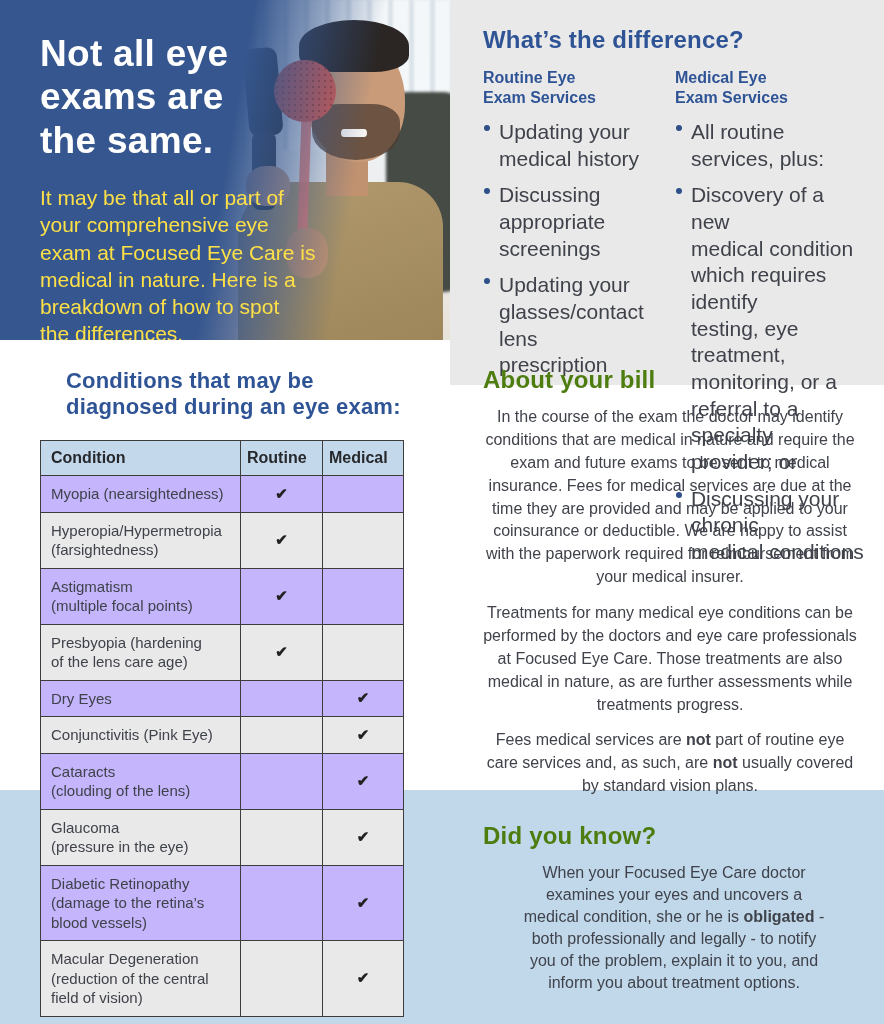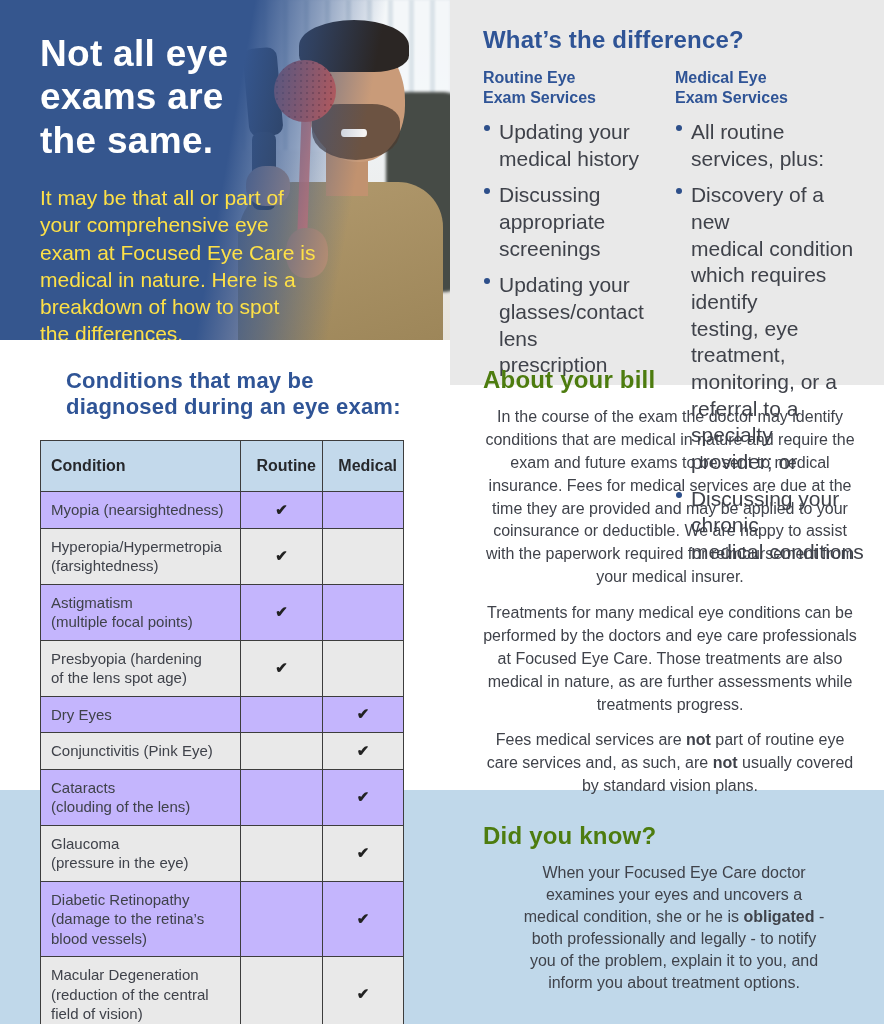--- a/index.html
+++ b/index.html
@@ -47,21 +47,21 @@
   .diff-col.col2{width:198px;}
   .diff-heading{margin:0 0 11px 0;font-size:16px;font-weight:700;color:#2f5496;line-height:1.25;}
   .diff-item{display:flex;margin-bottom:10px;font-size:21px;color:#3f424a;line-height:1.27;}
   .bullet{flex:0 0 auto;width:6px;height:6px;border-radius:50%;background:#2d4f8a;margin:6px 9px 0 1px;}
 
   
   .conditions-title{position:absolute;left:40px;top:368px;z-index:1;font-size:22px;font-weight:700;color:#2f5496;line-height:1.18;letter-spacing:.2px;margin-left:26px;}
   .cond-table{position:absolute;left:40px;top:440px;z-index:1;border-collapse:collapse;background:#c4b5fd;}
   .cond-table th,.cond-table td{border:1px solid #3d3d3d;}
   .cond-table th{background:#c3d9eb;font-size:16px;font-weight:700;color:#26282c;padding:8px 10px;text-align:left;}
-  .cond-table th.c{text-align:right;padding:16px 6px;}
+  .cond-table th.c{text-align:left;padding:0 6px;}
   .cond-table td.cond{width:178px;font-size:15px;color:#3f424a;padding:8px 10px;line-height:1.3;}
   .cond-table td.check{width:60px;text-align:center;font-size:15px;font-weight:700;color:#222222;padding:8px 6px;}
   .cond-table tr.alt td{background:#e9e9e9;}
   .cond-table col.c1{width:200px;} .cond-table col.c2{width:82px;} .cond-table col.c3{width:81px;}
 
   
   .bill{position:absolute;left:483px;top:366px;width:374px;z-index:1;}
   .section-title{margin:0 0 12px 0;font-size:24px;font-weight:700;color:#4d7c0f;letter-spacing:.2px;}
   .bill p,.dyk p{margin:0 0 13px 0;font-size:16px;line-height:1.43;color:#3f424a;text-align:center;}
   .b{font-weight:700;}
@@ -185,21 +185,21 @@
       <td class="check"></td>
     </tr>
     <tr>
       <td class="cond pre">Astigmatism
 (multiple focal points)</td>
       <td class="check">✔</td>
       <td class="check"></td>
     </tr>
     <tr class="alt">
       <td class="cond pre">Presbyopia (hardening
-of the lens spot age)</td>
+of the lens care age)</td>
       <td class="check">✔</td>
       <td class="check"></td>
     </tr>
     <tr>
       <td class="cond pre">Dry Eyes</td>
       <td class="check"></td>
       <td class="check">✔</td>
     </tr>
     <tr class="alt">
       <td class="cond pre">Conjunctivitis (Pink Eye)</td>

